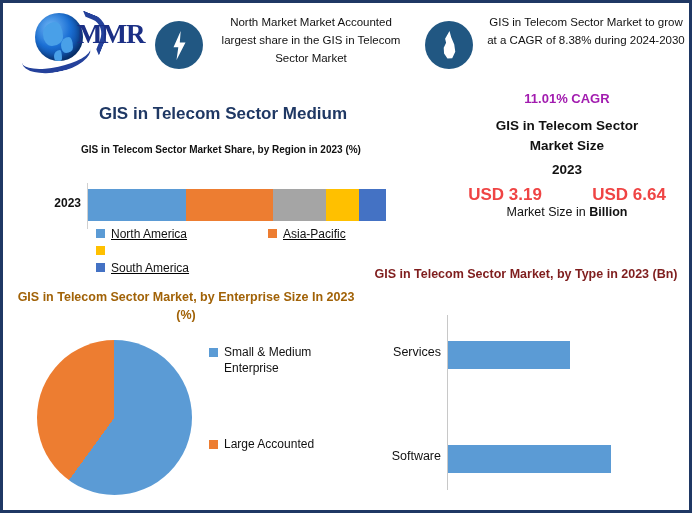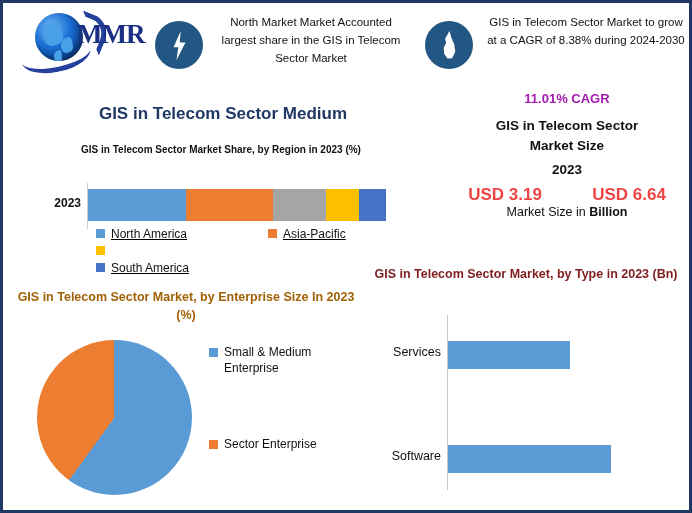--- a/index.html
+++ b/index.html
@@ -220,21 +220,21 @@
     <div class="pie-title">GIS in Telecom Sector Market, by Enterprise Size In 2023 (%)</div>
     <div class="pie" id="pie" style="background: conic-gradient(rgb(91, 155, 213) 0deg, rgb(91, 155, 213) 216deg, rgb(237, 125, 49) 216deg, rgb(237, 125, 49) 360deg);"></div>
     <div class="pie-legend" id="pie-legend">
         <div class="pl-item">
           <span class="swatch" style="background: rgb(91, 155, 213);"></span>
           <span>Small &amp; Medium Enterprise</span>
         </div>
         <div class="pl-gap"></div>
         <div class="pl-item">
           <span class="swatch" style="background: rgb(237, 125, 49);"></span>
-          <span>Sector Enterprise</span>
+          <span>Large Accounted</span>
         </div>
       </div>
   </div>
 
   <div class="panel-type">
     <div class="type-title">GIS in Telecom Sector Market, by Type in 2023 (Bn)</div>
     <div class="type-plot">
       <div class="type-axis"></div>
       <div id="type-bars">
           <div class="tbar" style="top: 26px; width: 122px; background: rgb(91, 155, 213);"></div>

